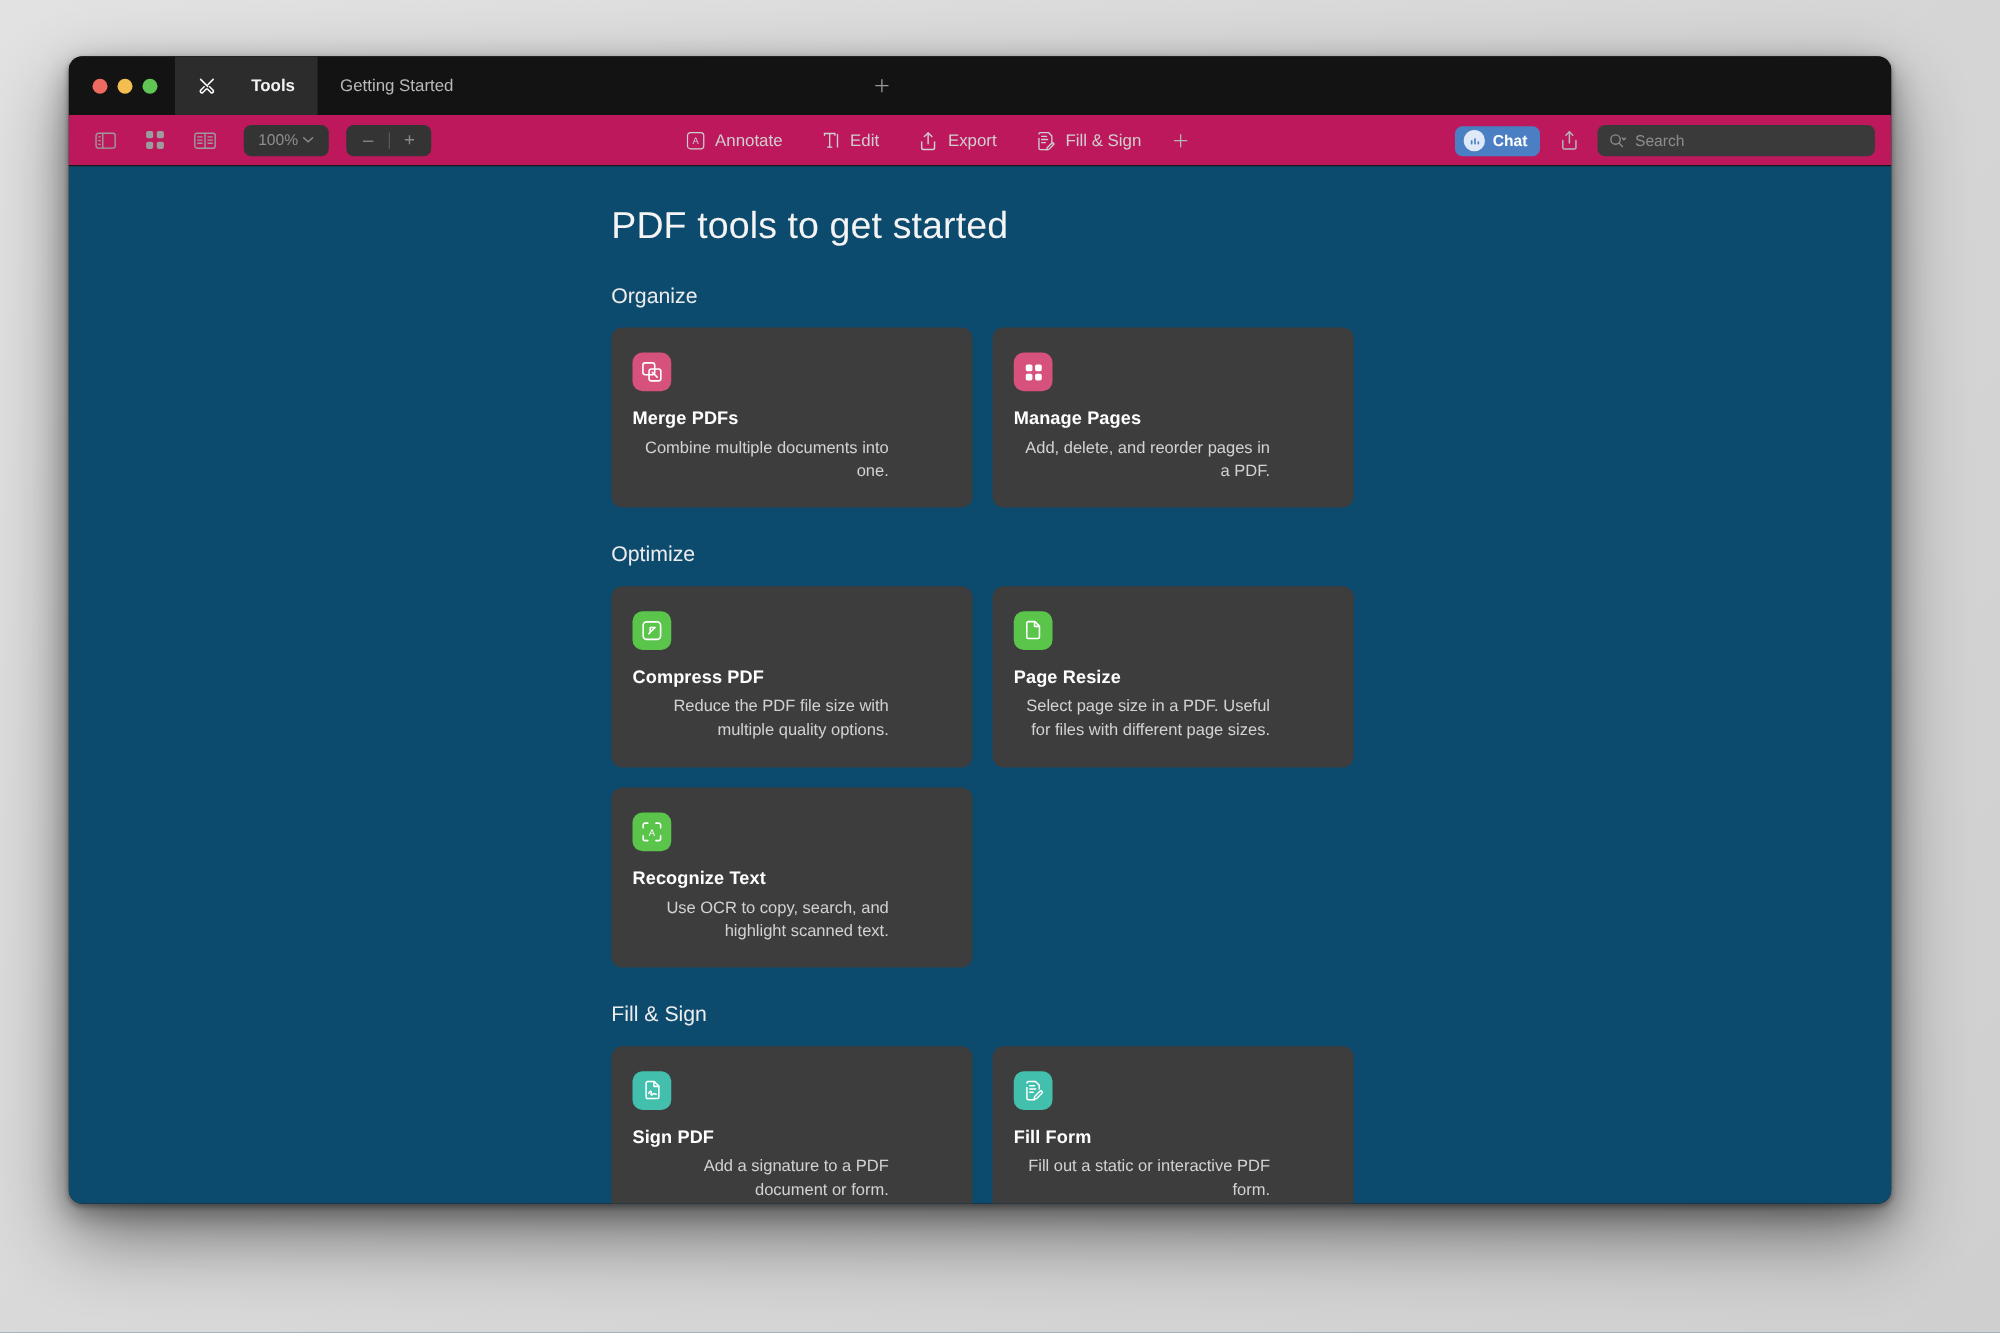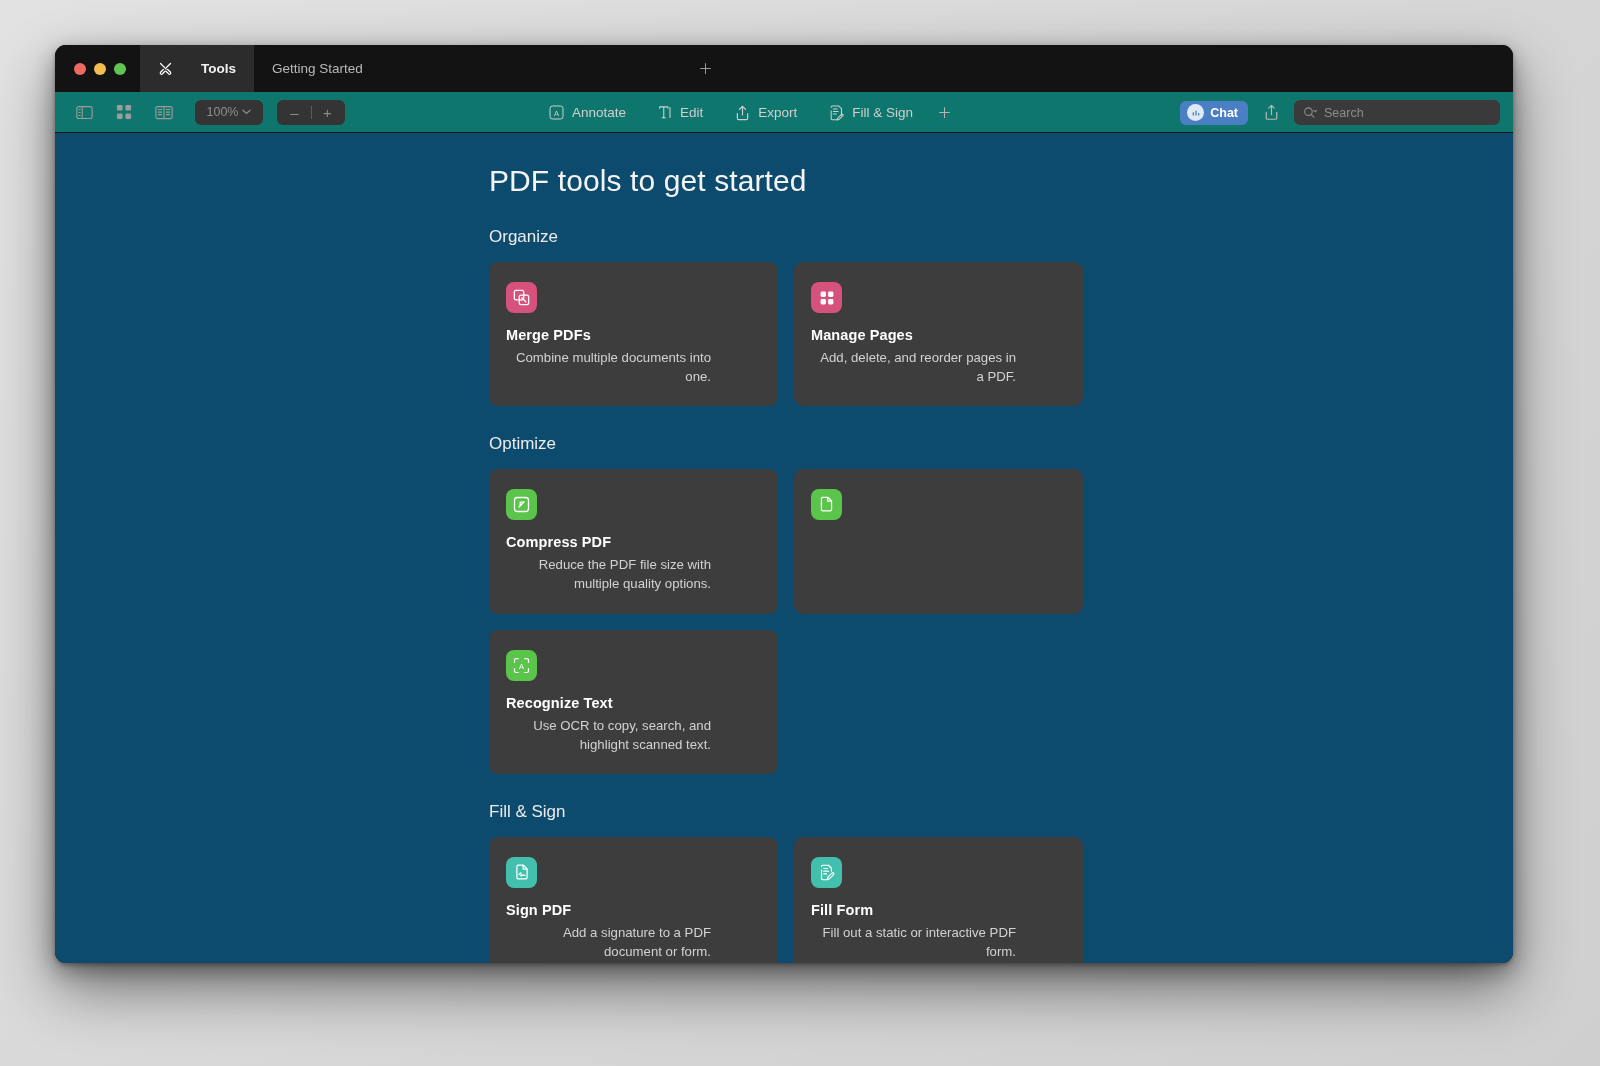--- a/index.html
+++ b/index.html
@@ -61,21 +61,21 @@
     left: 633px; top: 0; height: 47px;
     width: 34px;
     display:flex; align-items:center; justify-content:center;
     color:#9a9a9a;
   }
 
   
   .toolbar {
     position: relative;
     height: 41px;
-    background: #0f766e;
+    background: #be185d;
     border-bottom: 1px solid #171717;
     display: flex;
     align-items: center;
   }
   .tb-left { display:flex; align-items:center; gap: 6px; padding-left: 12px; }
   .tb-icon {
     width: 34px; height: 26px;
     display:flex; align-items:center; justify-content:center;
     color: #9c9c9c;
     border-radius: 5px;
@@ -134,21 +134,21 @@
     width: 17px; height: 17px; border-radius: 50%;
     background: #dfe9f7;
     display:flex; align-items:center; justify-content:center;
   }
   .share-btn {
     width: 28px; height: 28px;
     display:flex; align-items:center; justify-content:center;
     color:#b8b8b8;
   }
   .search-box {
-    width: 206px; height: 25px;
+    width: 222px; height: 25px;
     background: #3a3a3a;
     border-radius: 6px;
     display:flex; align-items:center; gap:7px;
     padding: 0 9px;
     color:#8d8d8d; font-size: 12.5px;
   }
 
   
   .content {
     position: relative;
@@ -441,20 +441,24 @@
             </div>
           </div>
 
           <div class="card">
             <div class="card-icon" style="background:#5ac44b">
               <svg width="15" height="17" viewBox="0 0 16 18" fill="none" stroke="#ffffff" stroke-width="1.35" stroke-linejoin="round">
                 <path d="M2.6 2.6a1.3 1.3 0 0 1 1.3-1.3h5.6l3.9 3.9v9.2a1.3 1.3 0 0 1-1.3 1.3H3.9a1.3 1.3 0 0 1-1.3-1.3z"></path>
                 <path d="M9.2 1.4v4h4"></path>
               </svg>
             </div>
+            <div class="card-body">
+              <div class="card-title">Page Resize</div>
+              <div class="card-desc">Select page size in a PDF. Useful for files with different page sizes.</div>
+            </div>
           </div>
         </div>
 
         <div class="grid row-tall" style="margin-top:16px">
           <div class="card">
             <div class="card-icon" style="background:#5ac44b">
               <svg width="17" height="17" viewBox="0 0 18 18" fill="none" stroke="#ffffff" stroke-width="1.3" stroke-linecap="round" stroke-linejoin="round">
                 <path d="M1.6 5.6V3.2a1.6 1.6 0 0 1 1.6-1.6h2.4"></path>
                 <path d="M16.4 5.6V3.2a1.6 1.6 0 0 0-1.6-1.6h-2.4"></path>
                 <path d="M1.6 12.4v2.4a1.6 1.6 0 0 0 1.6 1.6h2.4"></path>

